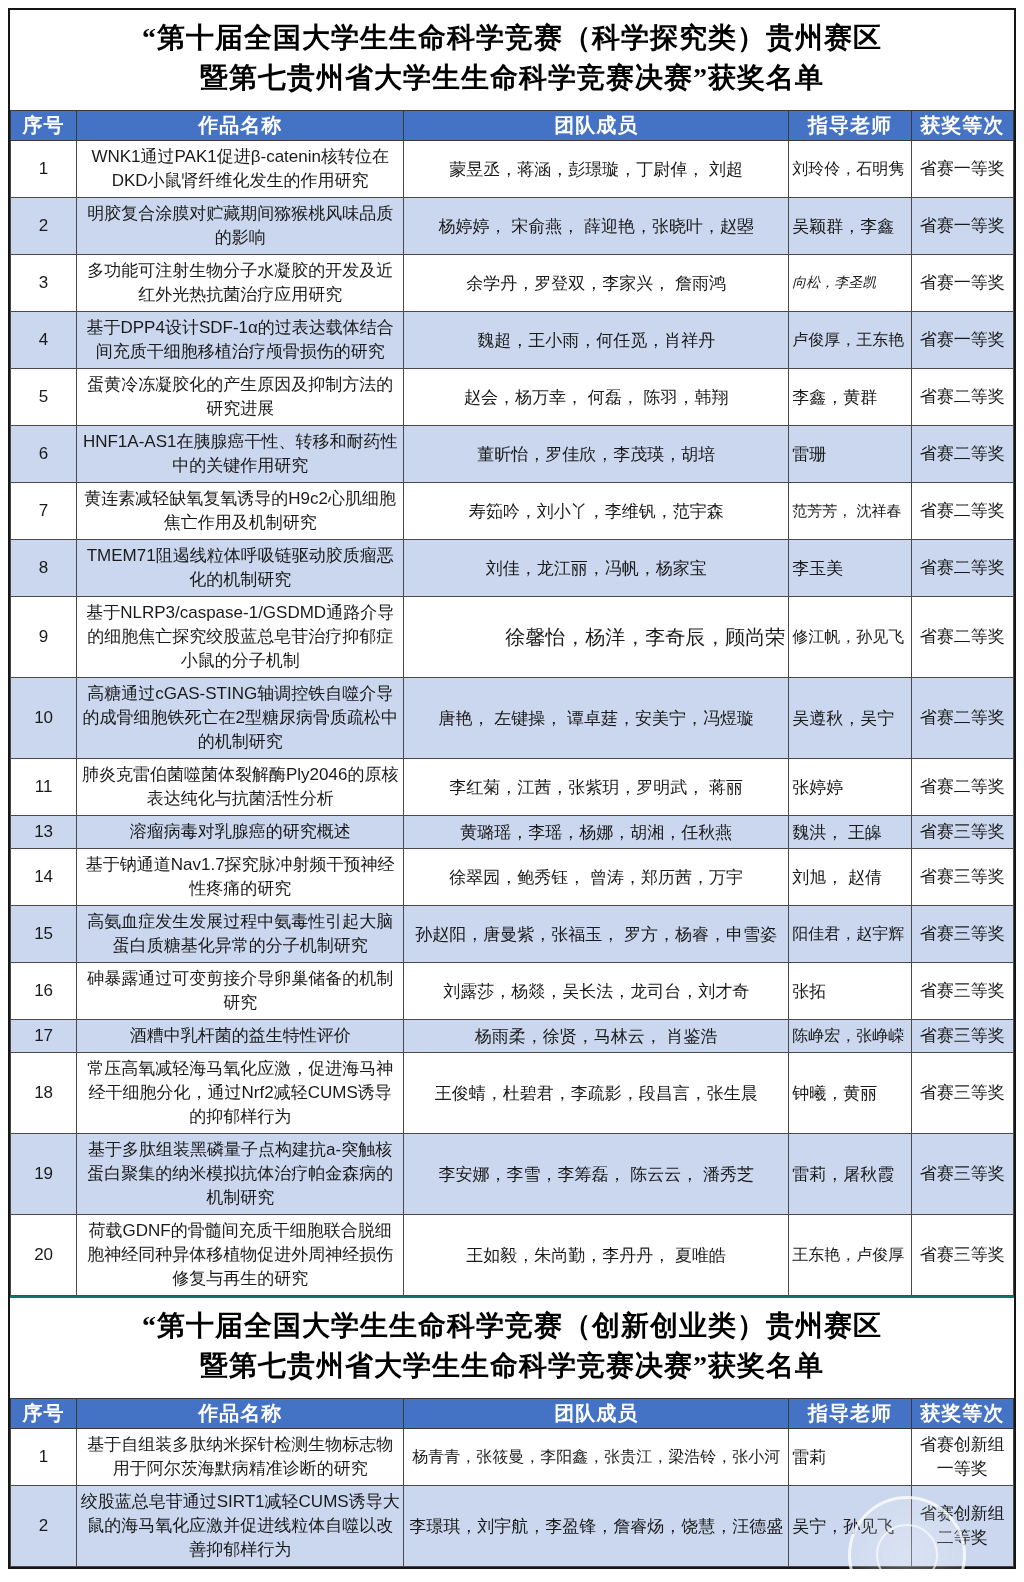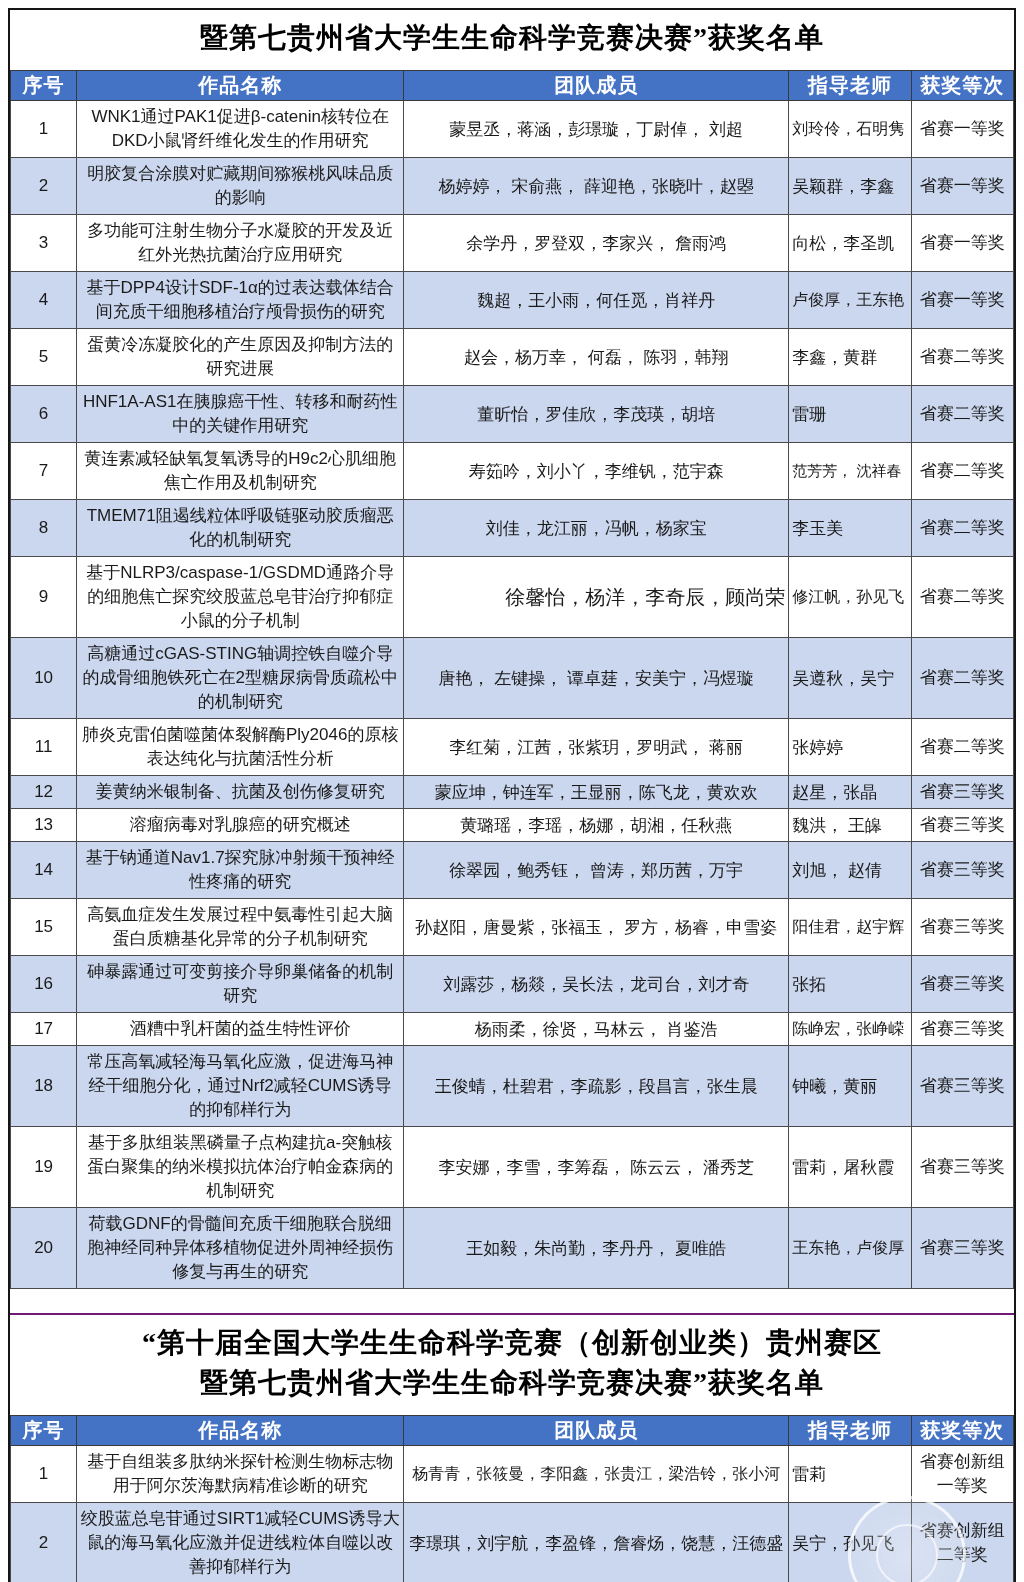--- a/index.html
+++ b/index.html
@@ -28,22 +28,21 @@
   }
   .title-line {
     font-family: "Liberation Serif", "DejaVu Serif", serif;
     font-weight: 700;
     font-size: 28px;
     line-height: 40px;
     color: #000000;
     letter-spacing: 1px;
   }
   .title-block.mid {
-    border-top: 2px solid #701a75;
-    margin-top: 24px;
+    border-top: 2px solid #0f766e;
   }
   table.award-table {
     width: 100%;
     border-collapse: collapse;
     table-layout: fixed;
   }
   table.award-table th {
     background: var(--header-bg, #4472C4);
     color: var(--header-text, #ffffff);
     font-size: 20px;
@@ -115,20 +114,21 @@
     border: 2px solid rgba(255, 255, 255, 0.65);
   }
 </style>
 </head>
 <body>
 
 <div class="page">
   <div class="doc">
 
     <div class="title-block">
+      <div class="title-line">“第十届全国大学生生命科学竞赛（科学探究类）贵州赛区</div>
       <div class="title-line">暨第七贵州省大学生生命科学竞赛决赛”获奖名单</div>
     </div>
     <table class="award-table">
       <colgroup>
         <col style="width:6.6%">
         <col style="width:32.6%">
         <col style="width:38.4%">
         <col style="width:12.2%">
         <col style="width:10.2%">
       </colgroup>
@@ -153,21 +153,21 @@
             <td class="cell-no">2</td>
             <td class="cell-work">明胶复合涂膜对贮藏期间猕猴桃风味品质的影响</td>
             <td class="cell-members" style="font-size: 17px;">杨婷婷， 宋俞燕， 薛迎艳，张晓叶，赵曌</td>
             <td class="cell-teachers" style="font-size: 17px;">吴颖群，李鑫</td>
             <td class="cell-award">省赛一等奖</td>
           </tr>
           <tr>
             <td class="cell-no">3</td>
             <td class="cell-work">多功能可注射生物分子水凝胶的开发及近红外光热抗菌治疗应用研究</td>
             <td class="cell-members" style="font-size: 17px;">余学丹，罗登双，李家兴， 詹雨鸿</td>
-            <td class="cell-teachers" style="font-size: 17px;">向松，李圣凯</td>
+            <td class="cell-teachers" style="font-size: 14px; font-style: italic;">向松，李圣凯</td>
             <td class="cell-award">省赛一等奖</td>
           </tr>
           <tr>
             <td class="cell-no">4</td>
             <td class="cell-work">基于DPP4设计SDF-1α的过表达载体结合间充质干细胞移植治疗颅骨损伤的研究</td>
             <td class="cell-members" style="font-size: 17px;">魏超，王小雨，何任觅，肖祥丹</td>
             <td class="cell-teachers" style="font-size: 16px;">卢俊厚，王东艳</td>
             <td class="cell-award">省赛一等奖</td>
           </tr>
           <tr>
@@ -211,27 +211,20 @@
             <td class="cell-members" style="font-size: 17px;">唐艳， 左键操， 谭卓莛，安美宁，冯煜璇</td>
             <td class="cell-teachers" style="font-size: 17px;">吴遵秋，吴宁</td>
             <td class="cell-award">省赛二等奖</td>
           </tr>
           <tr>
             <td class="cell-no">11</td>
             <td class="cell-work">肺炎克雷伯菌噬菌体裂解酶Ply2046的原核表达纯化与抗菌活性分析</td>
             <td class="cell-members" style="font-size: 17px;">李红菊，江茜，张紫玥，罗明武， 蒋丽</td>
             <td class="cell-teachers" style="font-size: 17px;">张婷婷</td>
             <td class="cell-award">省赛二等奖</td>
-          </tr>
-          <tr>
-            <td class="cell-no">12</td>
-            <td class="cell-work">姜黄纳米银制备、抗菌及创伤修复研究</td>
-            <td class="cell-members" style="font-size: 17px;">蒙应坤，钟连军，王显丽，陈飞龙，黄欢欢</td>
-            <td class="cell-teachers" style="font-size: 17px;">赵星，张晶</td>
-            <td class="cell-award">省赛三等奖</td>
           </tr>
           <tr>
             <td class="cell-no">13</td>
             <td class="cell-work">溶瘤病毒对乳腺癌的研究概述</td>
             <td class="cell-members" style="font-size: 17px;">黄璐瑶，李瑶，杨娜，胡湘，任秋燕</td>
             <td class="cell-teachers" style="font-size: 17px;">魏洪， 王皞</td>
             <td class="cell-award">省赛三等奖</td>
           </tr>
           <tr>
             <td class="cell-no">14</td>

